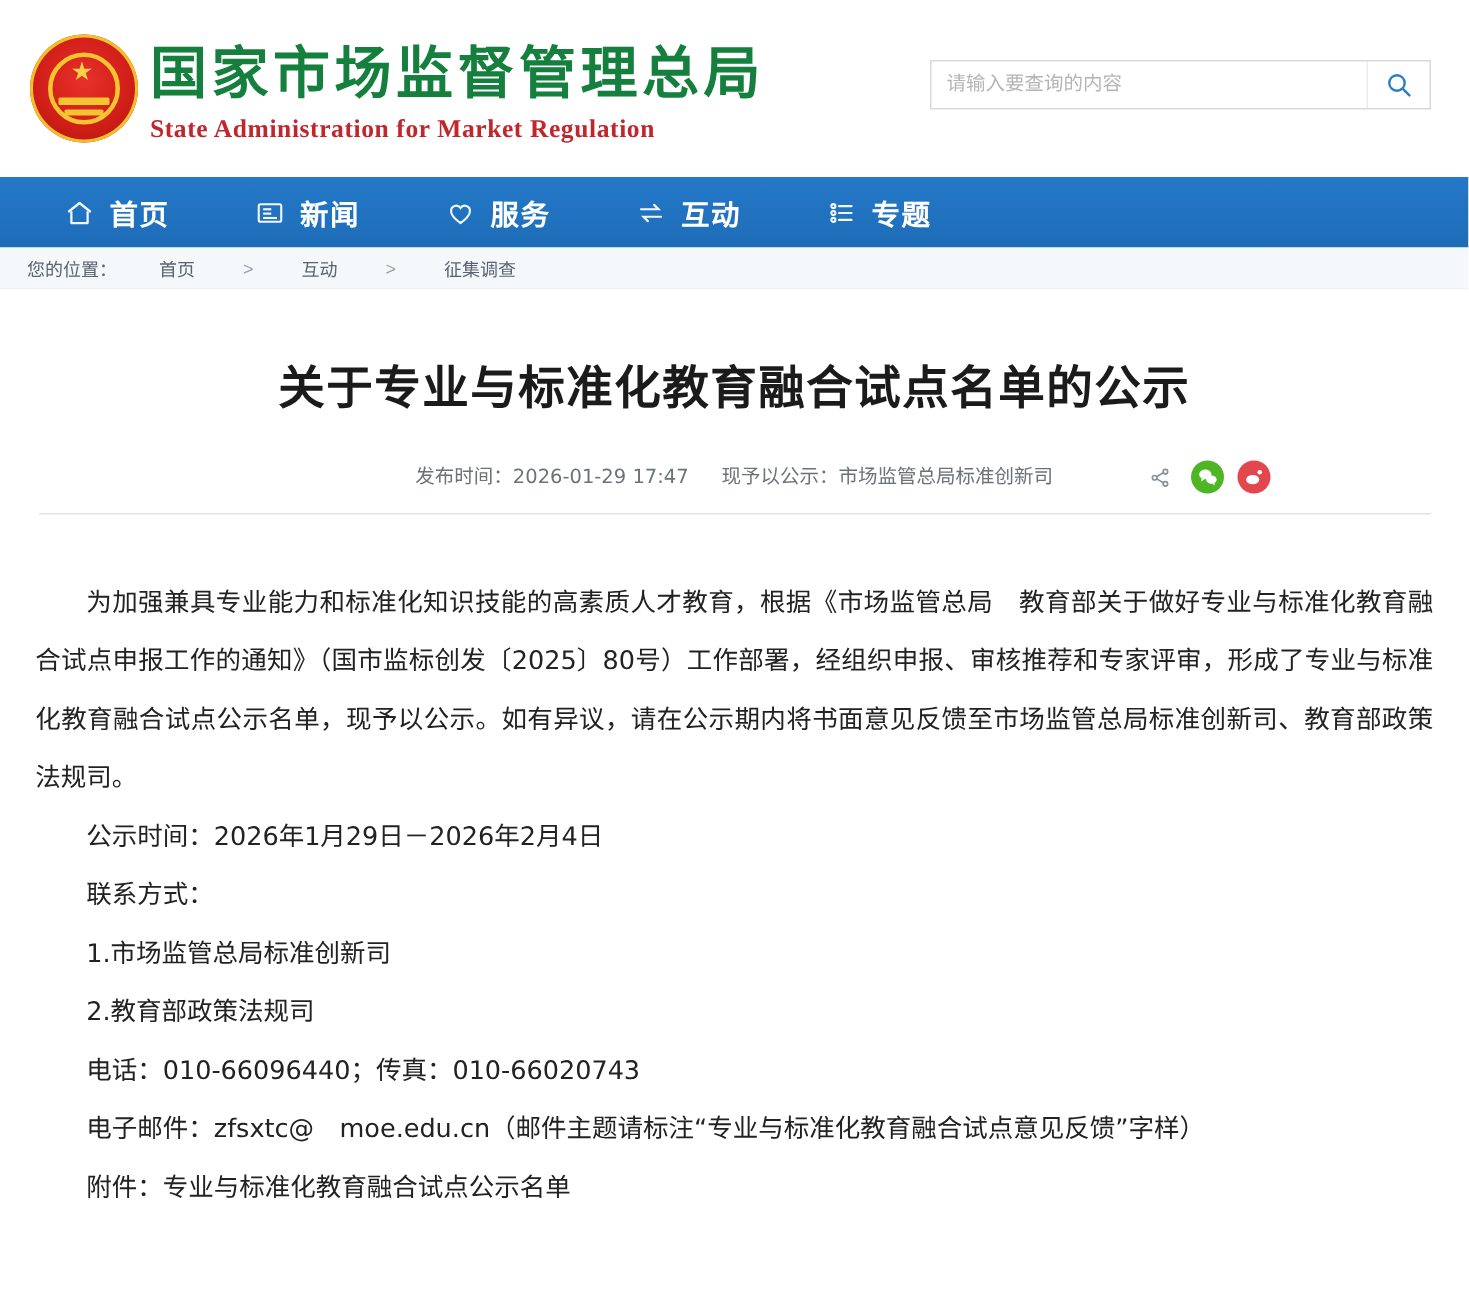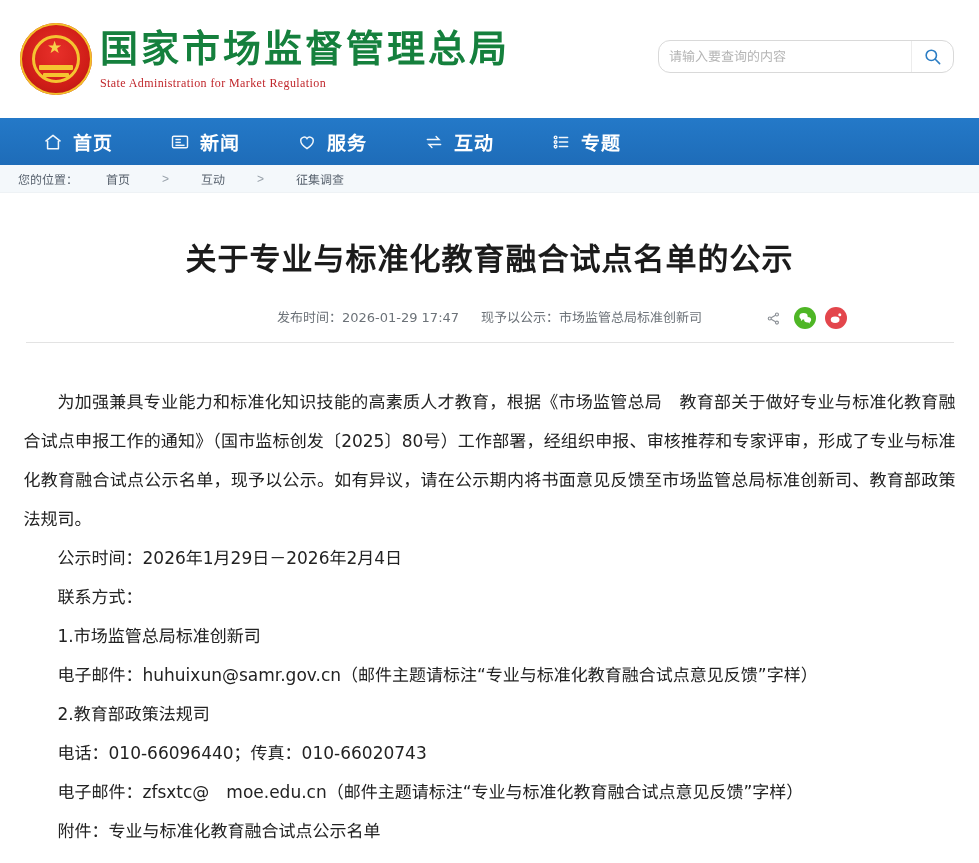--- a/index.html
+++ b/index.html
@@ -69,36 +69,36 @@
   .title-cn {
     font-size: 38px;
     font-weight: bold;
     color: #15803d;
     letter-spacing: 3px;
     font-family: "DejaVu Sans", "Liberation Sans", sans-serif;
     line-height: 46px;
     white-space: nowrap;
   }
   .title-en {
-    font-size: 12px;
-    font-weight: normal;
+    font-size: 17px;
+    font-weight: bold;
     color: #c0262b;
     letter-spacing: 0.4px;
     margin-top: 4px;
     font-family: "Liberation Serif", serif;
     white-space: nowrap;
   }
   .search-box {
     position: absolute;
     right: 25px;
     top: 40px;
-    width: 296px;
+    width: 334px;
     height: 33px;
     border: 1px solid #d9d9d9;
-    border-radius: 12px;
+    border-radius: 0;
     background: #fff;
     display: flex;
     align-items: flex-end;
   }
   .search-input {
     flex: 1;
     height: 31px;
     border: 0;
     outline: none;
     padding: 0 10px;
@@ -373,21 +373,20 @@
       </span>
     </div>
 
     <div class="divider"></div>
 
     <div class="content">
       <p class="indent">为加强兼具专业能力和标准化知识技能的高素质人才教育，根据《市场监管总局　教育部关于做好专业与标准化教育融合试点申报工作的通知》（国市监标创发〔2025〕80号）工作部署，经组织申报、审核推荐和专家评审，形成了专业与标准化教育融合试点公示名单，现予以公示。如有异议，请在公示期内将书面意见反馈至市场监管总局标准创新司、教育部政策法规司。</p>
       <p class="sub">公示时间：2026年1月29日－2026年2月4日</p>
       <p class="sub">联系方式：</p>
       <p class="sub">1.市场监管总局标准创新司</p>
-      <p class="sub">电子邮件：huhuixun@samr.gov.cn（邮件主题请标注“专业与标准化教育融合试点意见反馈”字样）</p>
       <p class="sub">2.教育部政策法规司</p>
       <p class="sub">电话：010-66096440；传真：010-66020743</p>
       <p class="sub">电子邮件：zfsxtc@　moe.edu.cn（邮件主题请标注“专业与标准化教育融合试点意见反馈”字样）</p>
       <p class="sub">附件：专业与标准化教育融合试点公示名单</p>
     </div>
 
   </div>
 </div>
 
 </body></html>

